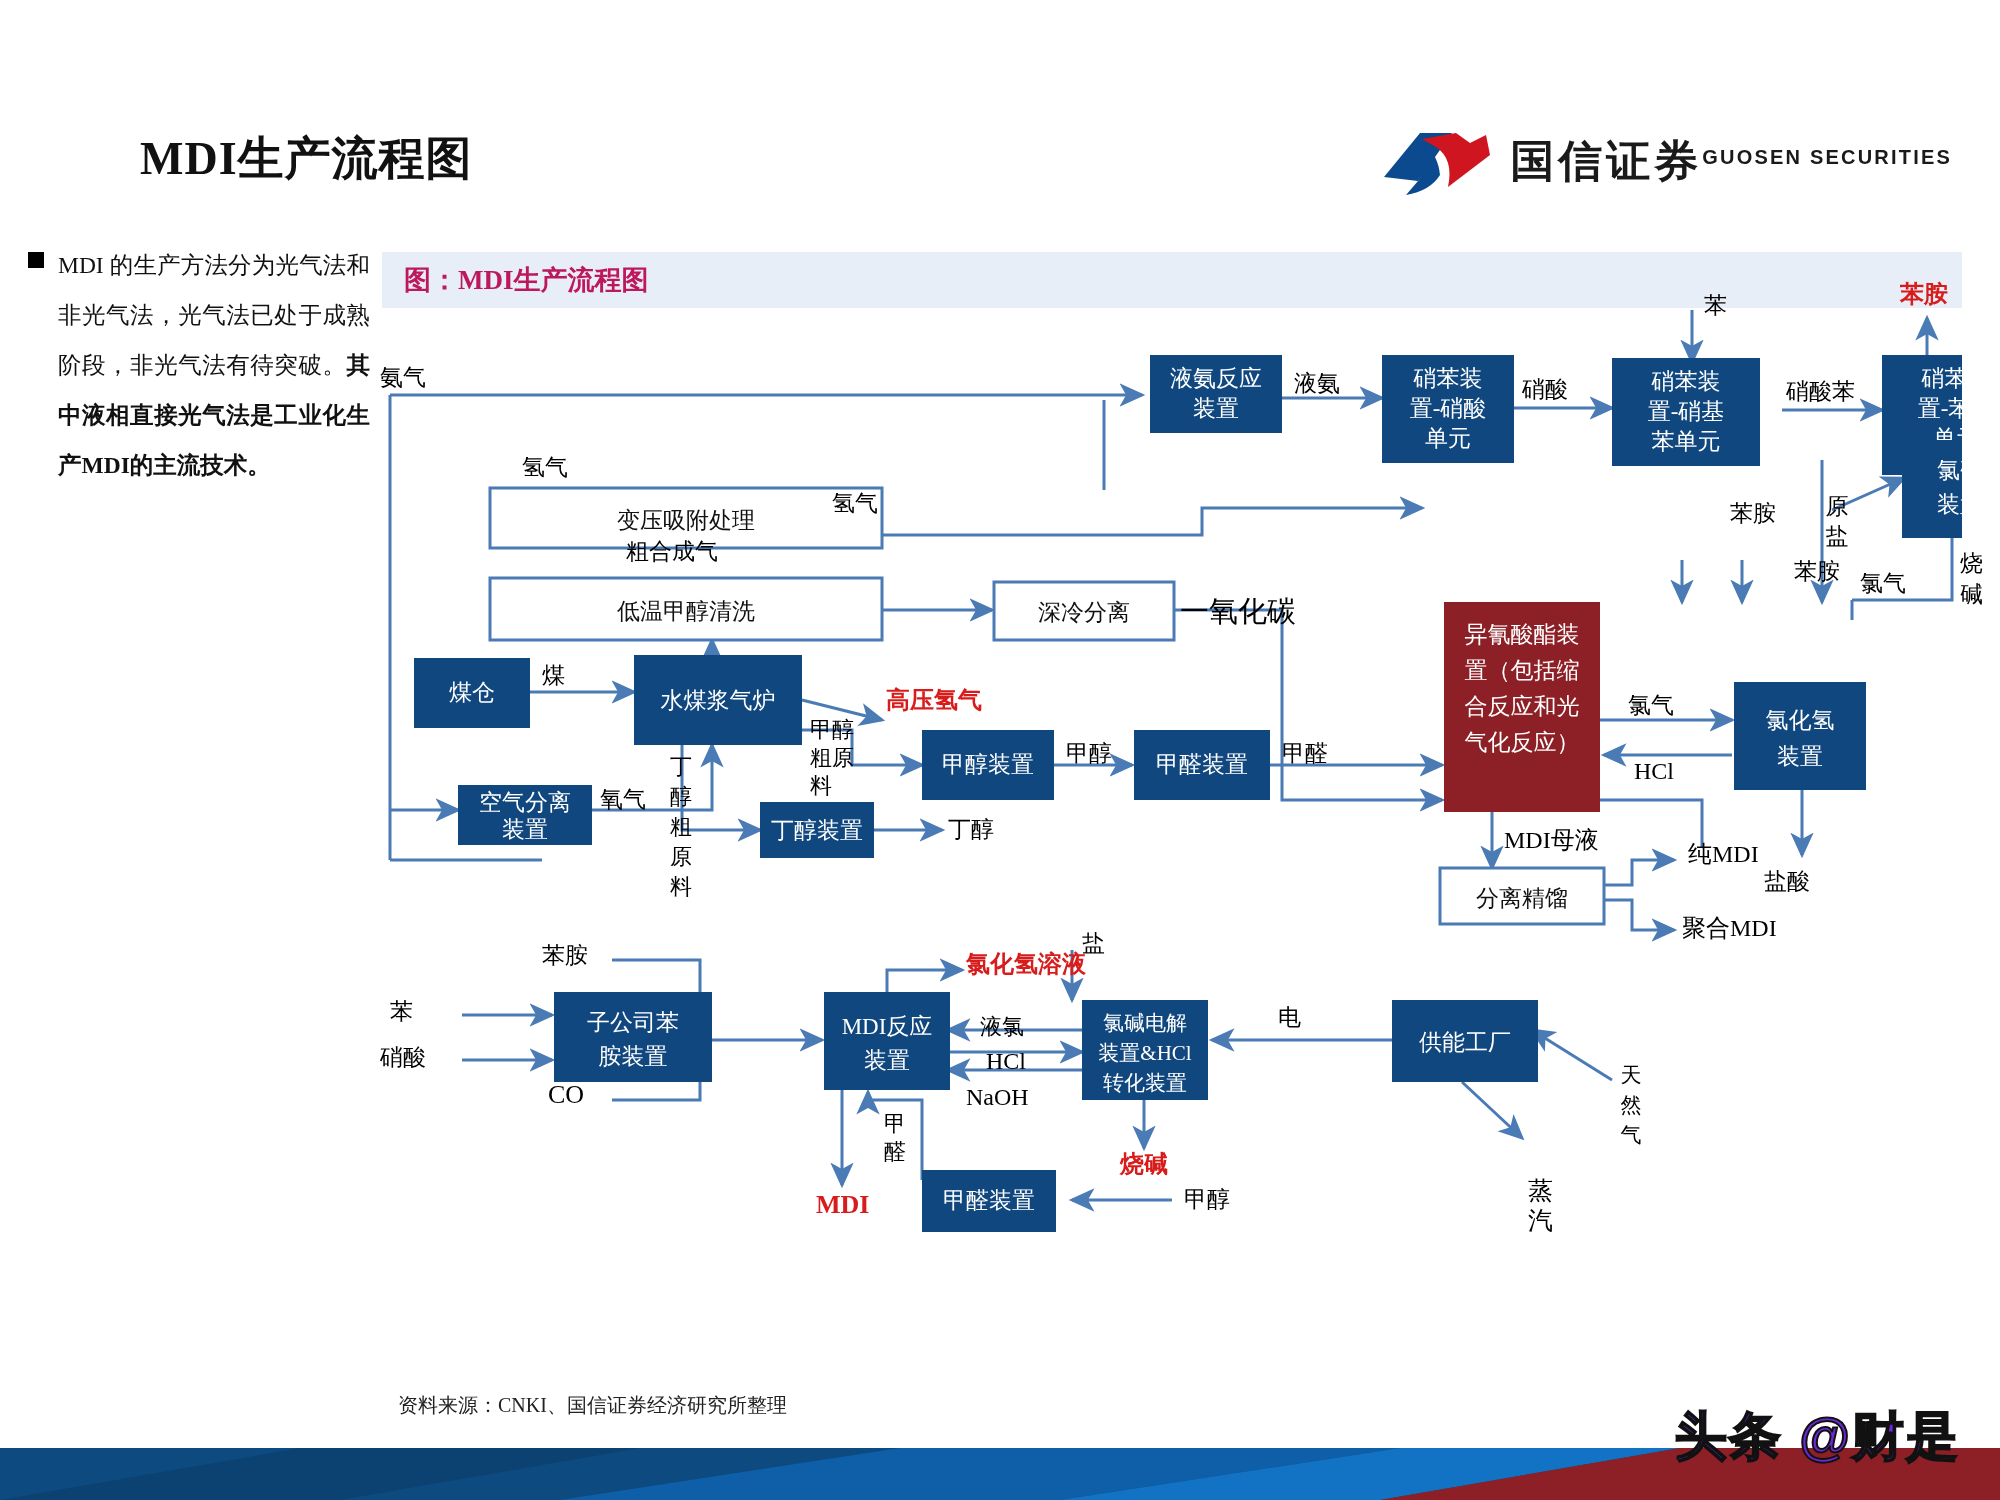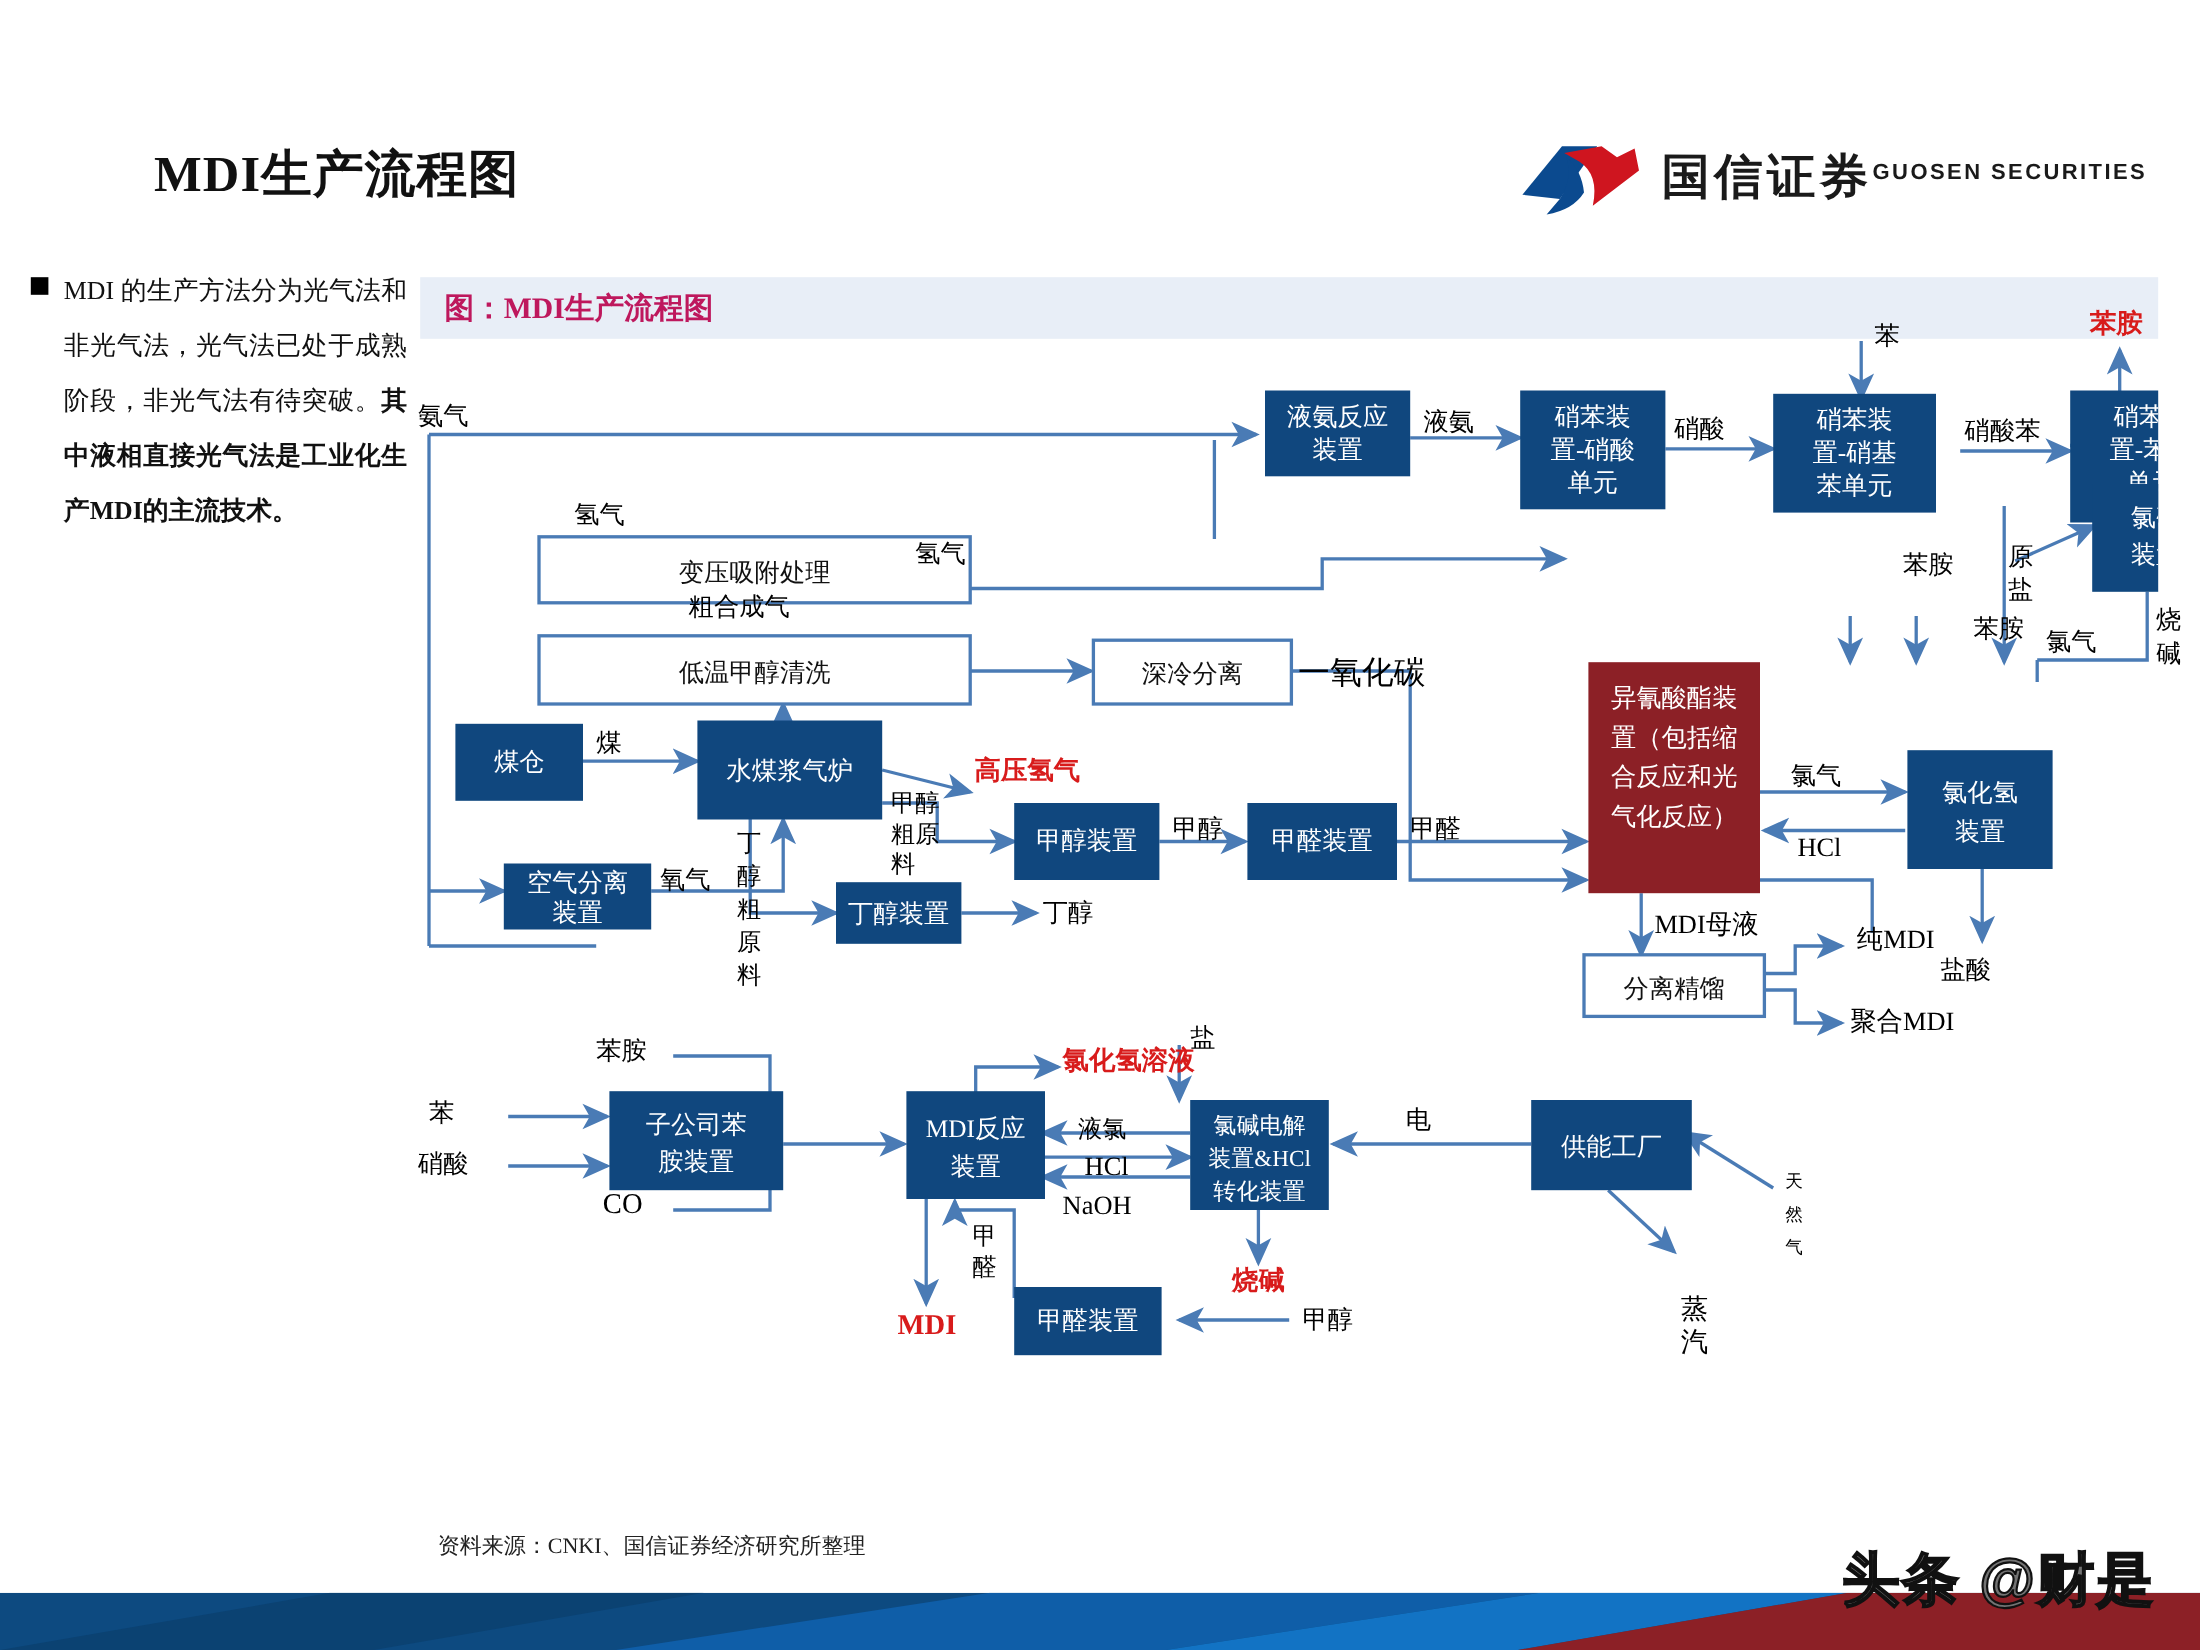--- a/index.html
+++ b/index.html
@@ -74,21 +74,21 @@
   .node-lbl-dark { fill:#111111; font-size:23px; text-anchor:middle;
                    font-family:"Liberation Serif","DejaVu Serif",serif; }
   .edge { stroke:#4a7bb5; stroke-width:3; fill:none; }
   .edge-lbl { fill:#111111; font-size:22px;
               font-family:"Liberation Serif","DejaVu Serif",serif; }
 
   
   #footer { position:absolute; left:0; bottom:0; width:2000px; height:52px; }
   #watermark {
     position:absolute; right:40px; bottom:28px;
-    font-size:52px; font-weight:bold; color:#737373;
+    font-size:52px; font-weight:bold; color:#6d28d9;
     -webkit-text-stroke:2px #111;
     font-family:"Liberation Sans","DejaVu Sans",sans-serif;
     letter-spacing:2px; white-space:nowrap;
   }
 </style>
 </head>
 <body>
 
 <div id="page-title">MDI生产流程图</div>
 
@@ -358,21 +358,21 @@
   <span style="position:absolute; left:8px; top:696px; font-size:23px;">苯</span>
   <span style="position:absolute; left:-2px; top:742px; font-size:23px;">硝酸</span>
   <span style="position:absolute; left:166px; top:780px; font-size:26px;">CO</span>
   <span class="red" style="position:absolute; left:584px; top:648px; font-size:24px; color:#d81b1b; font-weight:bold;">氯化氢溶液</span>
   <span style="position:absolute; left:598px; top:712px; font-size:22px;">液氯</span>
   <span style="position:absolute; left:604px; top:748px; font-size:24px;">HCl</span>
   <span style="position:absolute; left:584px; top:784px; font-size:24px;">NaOH</span>
   <span style="position:absolute; left:700px; top:628px; font-size:23px;">盐</span>
   <span style="position:absolute; left:896px; top:702px; font-size:23px;">电</span>
   <span style="position:absolute; left:1146px; top:876px; font-size:25px; width:26px; line-height:30px; text-align:left;">蒸汽</span>
-  <span style="position:absolute; left:1236px; top:760px; font-size:16px; width:26px; line-height:30px; text-align:center;">天然气</span>
+  <span style="position:absolute; left:1236px; top:760px; font-size:21px; width:26px; line-height:30px; text-align:center;">天然气</span>
   <span class="red" style="position:absolute; left:738px; top:848px; font-size:24px; color:#d81b1b; font-weight:bold;">烧碱</span>
   <span style="position:absolute; left:802px; top:884px; font-size:23px;">甲醇</span>
   <span style="position:absolute; left:500px; top:810px; font-size:22px; width:26px; line-height:28px; text-align:center;">甲醛</span>
   <span class="red" style="position:absolute; left:434px; top:890px; font-size:26px; color:#d81b1b; font-weight:bold;">MDI</span>
 </div>
 
 <div id="source-note">资料来源：CNKI、国信证券经济研究所整理</div>
 
 <div id="footer">
   <svg width="2000" height="52" viewBox="0 0 2000 52" preserveAspectRatio="none">

